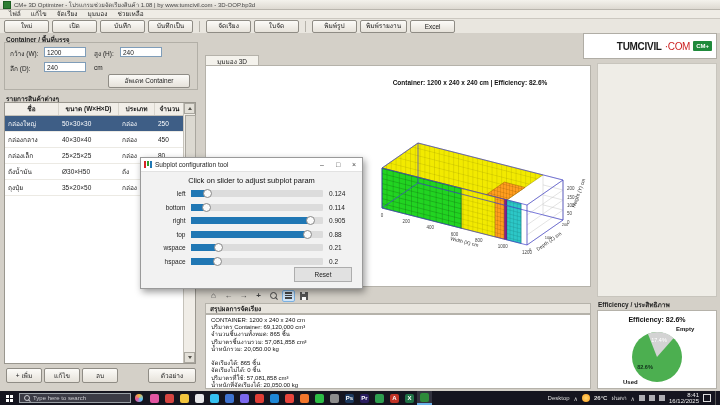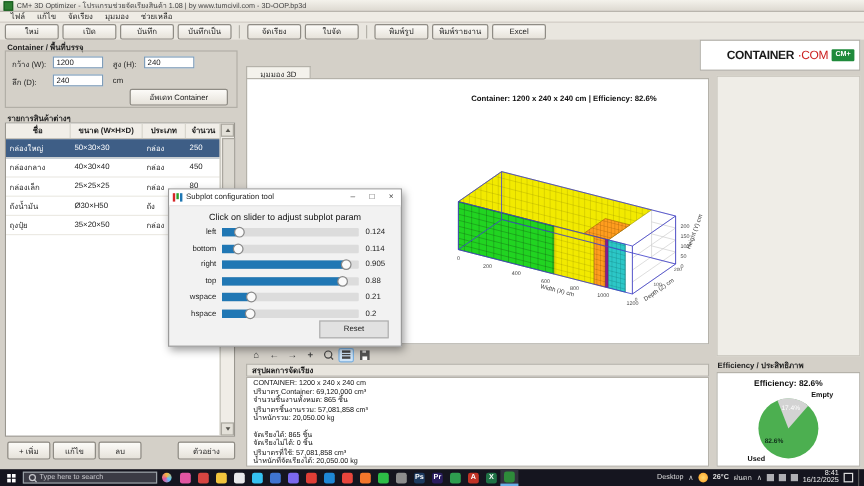--- a/index.html
+++ b/index.html
@@ -48,21 +48,21 @@
   .floppy{width:8px;height:8px;background:#555;position:relative;}
   .floppy::after{content:"";position:absolute;left:2px;bottom:0;width:4px;height:3px;background:#fff;}
   .floppy::before{content:"";position:absolute;left:2.5px;top:0;width:3px;height:2px;background:#cfcfcf;}
   .sum-head{position:absolute;left:205px;top:303px;width:386px;height:11px;background:#e8e5de;border:1px solid #b5b2aa;box-sizing:border-box;font-size:6.5px;font-weight:bold;display:flex;align-items:center;padding-left:4px;}
   .sum-body{position:absolute;left:205px;top:314px;width:386px;height:75px;background:#fff;border:1px solid #b5b2aa;box-sizing:border-box;overflow:hidden;}
   .sum-text{font-size:6px;line-height:7.2px;white-space:pre-line;padding:2px 5px;color:#111;}
   
   .rpanel{position:absolute;left:597px;top:63px;width:120px;height:234px;background:#efede7;border:1px solid #c8c5bd;box-sizing:border-box;}
   .effbox{position:absolute;left:597px;top:310px;width:120px;height:79px;background:#fff;border:1px solid #b5b2aa;box-sizing:border-box;}
   
-  .dlg{position:absolute;left:140px;top:157px;width:195px;height:132px;background:#f2f2f2;border:1px solid #9a9a9a;box-shadow:2px 3px 7px rgba(0,0,0,.4);box-sizing:border-box;}
+  .dlg{position:absolute;left:140px;top:157px;width:223px;height:132px;background:#f2f2f2;border:1px solid #9a9a9a;box-shadow:2px 3px 7px rgba(0,0,0,.4);box-sizing:border-box;}
   .dlg-tb{height:13px;background:#fff;display:flex;align-items:center;border-bottom:1px solid #e2e2e2;}
   .dlg-ico{display:flex;gap:1px;margin:0 3px;}
   .dlg-ico i{display:block;width:2px;background:#1f77b4;}
   .dlg-title{flex:1;font-size:6.5px;color:#222;white-space:nowrap;}
   .dlg-btn{width:16px;height:13px;display:flex;align-items:center;justify-content:center;font-size:7px;color:#444;}
   .dlg-head{text-align:center;font-size:7.5px;color:#111;margin-top:4px;}
   .srow{display:flex;align-items:center;height:13.5px;padding:0 8px;}
   .slabel{width:38px;text-align:right;font-size:6.5px;margin-right:5px;color:#222;}
   .strack{position:relative;width:138px;height:7px;background:#dcdcdc;border-radius:1px;}
   .sfill{position:absolute;left:0;top:0;height:100%;}
@@ -115,21 +115,21 @@
       <div class="tsep"></div>
       <div class="tbtn">จัดเรียง</div>
       <div class="tbtn">ใบจัด</div>
       <div class="tsep"></div>
       <div class="tbtn">พิมพ์รูป</div>
       <div class="tbtn">พิมพ์รายงาน</div>
       <div class="tbtn">Excel</div>
     </div>
 
   <div class="brandbox">
-    <span class="brand-name">CONTAINER</span>
+    <span class="brand-name">TUMCIVIL</span>
     <span class="brand-com">·COM</span>
     <span class="brand-badge">CM+</span>
   </div>
 
   <div class="sec-label" style="left:6px;top:35px;">Container / พื้นที่บรรจุ</div>
   <div class="gb" style="left:4px;top:42px;width:192px;height:46px;"></div>
   <div class="lbl" style="left:10px;top:49px;">กว้าง (W):</div>
   <div class="input" style="left:44px;top:47px;width:42px;height:10px;">1200</div>
   <div class="lbl" style="left:94px;top:49px;">สูง (H):</div>
   <div class="input" style="left:120px;top:47px;width:42px;height:10px;">240</div>

